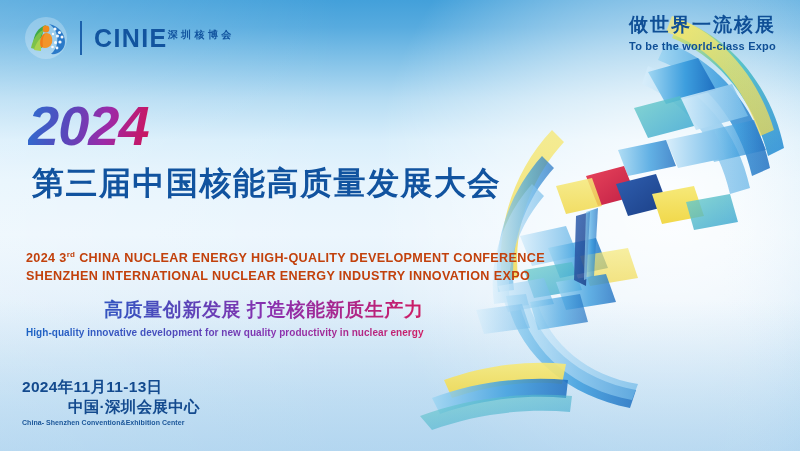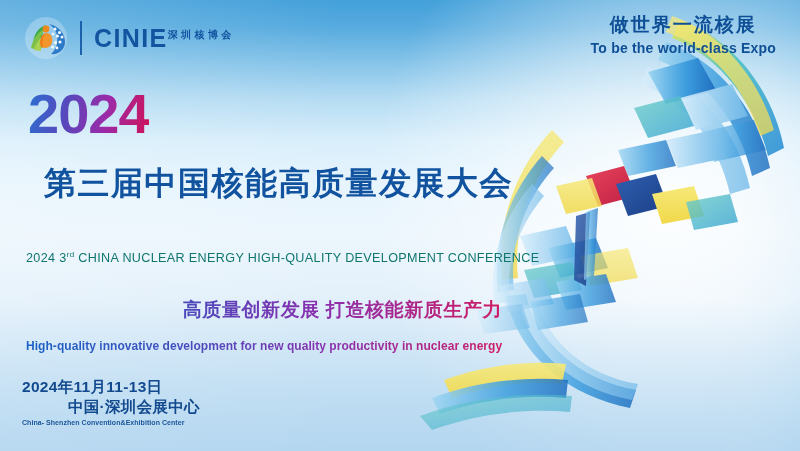--- a/index.html
+++ b/index.html
@@ -113,60 +113,61 @@
     margin-left: 17px;
   }
   .motto-cn {
     font-size: 19px;
     font-weight: 700;
     letter-spacing: 2px;
     color: #0f4f96;
     line-height: 1.2;
   }
   .motto-en {
-    font-size: 14px;
+    font-size: 11px;
     font-weight: 700;
     letter-spacing: .2px;
     color: #0f4f96;
     margin-top: 3px;
   }
 
   
   .year {
     position: absolute;
-    left: 28px; top: 86px;
+    left: 28px; top: 98px;
     font-size: 56px;
     font-weight: 700;
+    font-style: italic;
     letter-spacing: -1px;
     line-height: 1;
     background: linear-gradient(100deg, #2b6fd0 0%, #5a46bb 34%, #9c2aa8 64%, #cf1358 100%);
     -webkit-background-clip: text;
     background-clip: text;
     color: transparent;
     -webkit-text-fill-color: transparent;
   }
 
   
   .headline {
     position: absolute;
-    left: 44px; top: 163px;
+    left: 32px; top: 163px;
     color: #11539f;
     font-weight: 700;
     font-size: 32px;
     letter-spacing: 1.5px;
     line-height: 1.28;
   }
   .headline div { white-space: nowrap; }
 
   
   .subtitle-en {
     position: absolute;
     left: 26px; top: 250px;
-    color: #0f766e;
-    font-weight: 400;
+    color: #c2410c;
+    font-weight: 700;
     font-size: 12.6px;
     letter-spacing: .35px;
     line-height: 1.42;
   }
   .subtitle-en sup {
     font-size: 8px;
     vertical-align: super;
     line-height: 0;
   }
 
@@ -181,24 +182,24 @@
     letter-spacing: .6px;
     line-height: 1.15;
     background: linear-gradient(95deg, #1a62c4 0%, #3f4fbe 28%, #8b2fae 62%, #cf1c63 100%);
     -webkit-background-clip: text;
     background-clip: text;
     color: transparent;
     text-align: right;
     -webkit-text-fill-color: transparent;
   }
   .slogan-en {
-    font-size: 12px;
+    font-size: 10px;
     font-weight: 700;
     letter-spacing: .05px;
-    margin-top: 18px;
+    margin-top: 6px;
     background: linear-gradient(95deg, #1a62c4 0%, #3f4fbe 30%, #8b2fae 64%, #cf1c63 100%);
     -webkit-background-clip: text;
     background-clip: text;
     color: transparent;
     text-align: right;
     -webkit-text-fill-color: transparent;
   }
 
   
   .venue {
@@ -374,20 +375,21 @@
   </div>
 
   <div class="year">2024</div>
 
   <div class="headline">
     <div>第三届中国核能高质量发展大会</div>
   </div>
 
   <div class="subtitle-en">
     <div><span>2024 3</span><sup>rd</sup><span> CHINA NUCLEAR ENERGY HIGH-QUALITY DEVELOPMENT CONFERENCE</span></div>
+    <div>SHENZHEN INTERNATIONAL NUCLEAR ENERGY INDUSTRY INNOVATION EXPO</div>
   </div>
 
   <div class="slogan">
     <div class="slogan-cn">高质量创新发展  打造核能新质生产力</div>
     <div class="slogan-en">High-quality innovative development for new quality productivity in nuclear energy</div>
   </div>
 
   <div class="venue">
     <div class="venue-date">2024年11月11-13日</div>
     <div class="venue-place">中国·深圳会展中心</div>

